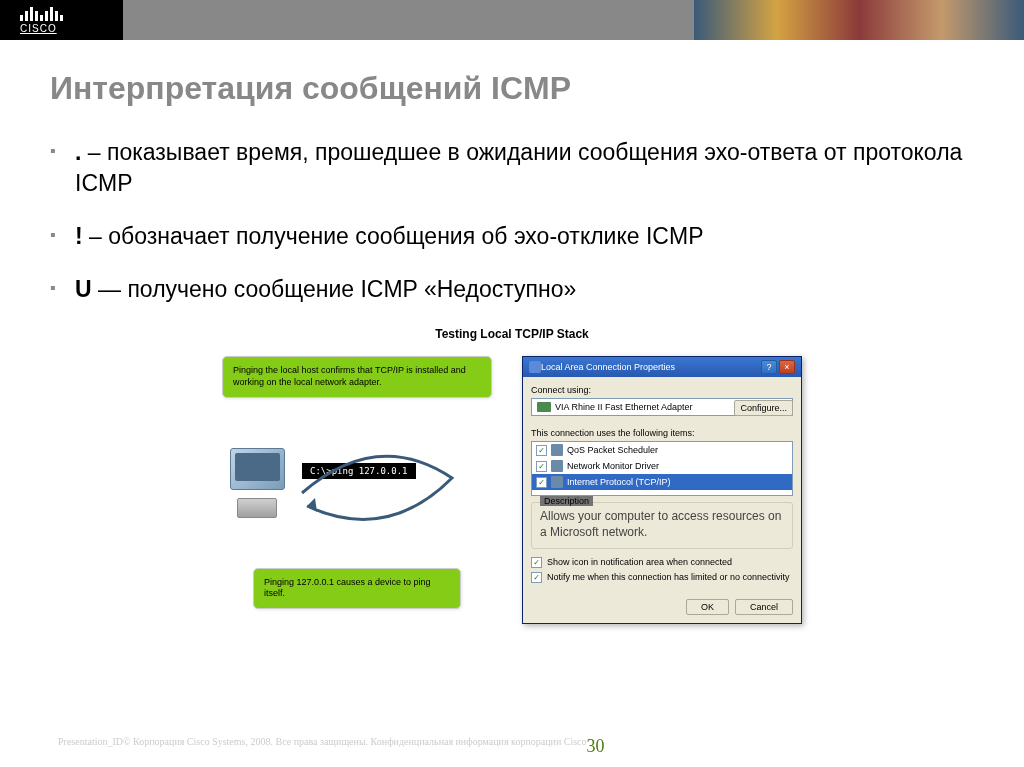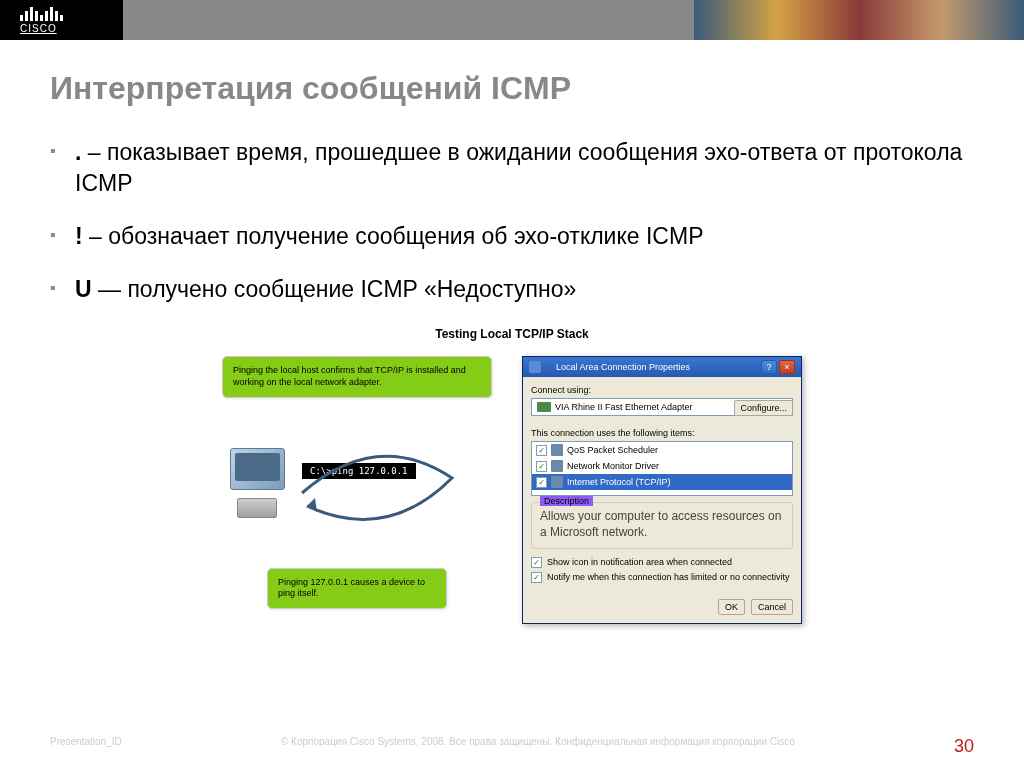--- a/index.html
+++ b/index.html
@@ -29,34 +29,34 @@
     .bullet-list li { color: #000; font-size: 23px; line-height: 1.35; margin-bottom: 22px; padding-left: 25px; position: relative; }
     .bullet-list li::before { content: "▪"; color: #888; position: absolute; left: 0; font-size: 16px; top: 3px; }
     .bullet-list li .marker { font-weight: bold; }
     
     .diagram-area { margin-top: 15px; display: flex; justify-content: center; align-items: flex-start; gap: 30px; }
     .diagram-title { font-size: 12px; font-weight: bold; text-align: center; width: 100%; margin-bottom: 12px; }
     .diagram-left { width: 270px; position: relative; }
     
     .callout-box { background: #84cc16; border: 1px solid #ccc; border-radius: 5px; padding: 8px 10px; font-size: 9px; line-height: 1.3; box-shadow: 1px 1px 3px rgba(0,0,0,0.1); }
     .callout-box.top { margin-bottom: 25px; }
-    .callout-box.bottom { margin-top: 25px; width: 180px; margin-left: auto; margin-right: auto; }
+    .callout-box.bottom { margin-top: 25px; width: 208px; margin-left: auto; margin-right: auto; }
     
     .pc-area { position: relative; height: 120px; display: flex; align-items: center; }
     .pc-icon { width: 70px; height: 70px; position: relative; }
     .pc-monitor { width: 55px; height: 42px; background: linear-gradient(135deg, #c0d4e8, #7a9cb8); border: 1px solid #5a7a98; border-radius: 3px; position: absolute; top: 0; left: 8px; }
     .pc-monitor::after { content: ""; position: absolute; top: 4px; left: 4px; right: 4px; bottom: 8px; background: #4a6a88; border-radius: 2px; }
     .pc-base { width: 40px; height: 20px; background: linear-gradient(#d0d0d0, #a0a0a0); border: 1px solid #888; position: absolute; bottom: 0; left: 15px; border-radius: 2px; }
     
     .ping-label { background: #000; color: #fff; font-size: 9px; font-family: monospace; padding: 3px 8px; position: absolute; left: 80px; top: 40px; }
     .arc-arrow { position: absolute; left: 75px; top: 15px; width: 160px; height: 90px; }
     
     .dialog { width: 280px; background: #ece9d8; border: 1px solid #0a246a; box-shadow: 2px 2px 6px rgba(0,0,0,0.3); font-size: 9px; }
     .dialog-titlebar { background: linear-gradient(#3b77d1, #2759b0); color: #fff; padding: 3px 6px; display: flex; justify-content: space-between; align-items: center; height: 20px; }
-    .dialog-title-text { display: flex; align-items: center; gap: 15px; }
+    .dialog-title-text { display: flex; align-items: center; gap: 0; }
     .title-icon { width: 12px; height: 12px; background: #5a8ad8; border-radius: 2px; }
     .window-btns { display: flex; gap: 2px; }
     .window-btn { width: 16px; height: 14px; background: linear-gradient(#d86a4a, #c04020); border: 1px solid #a03010; border-radius: 2px; color: #fff; font-size: 9px; display: flex; align-items: center; justify-content: center; }
     .window-btn.help { background: linear-gradient(#4a8ad8, #3070c0); border-color: #2060a0; }
     
     .dialog-body { padding: 8px; }
     .tabs { display: flex; border-bottom: 1px solid #aca899; margin-bottom: 8px; }
     .tab { padding: 3px 10px; background: #ece9d8; border: 1px solid #aca899; border-bottom: none; font-size: 9px; margin-right: -1px; border-radius: 3px 3px 0 0; }
     .tab.active { background: #fcfcfe; position: relative; top: 1px; }
     .tab.inactive { background: #e0ddd0; }
@@ -66,31 +66,31 @@
     .nic-icon { width: 14px; height: 10px; background: #4a8a4a; border-radius: 1px; }
     .configure-btn { float: right; padding: 2px 10px; font-size: 9px; background: #ece9d8; border: 1px solid #aca899; border-radius: 2px; margin-top: -24px; }
     
     .items-box { background: #fff; border: 1px solid #7f9db9; height: 55px; overflow: hidden; margin-bottom: 6px; }
     .item-row { display: flex; align-items: center; gap: 4px; padding: 2px 4px; font-size: 9px; }
     .checkbox { width: 11px; height: 11px; border: 1px solid #7f9db9; background: #fff; display: flex; align-items: center; justify-content: center; font-size: 8px; color: #2a6a2a; }
     .item-icon { width: 12px; height: 12px; background: #6a8aaa; border-radius: 1px; }
     
     .btn-row { display: flex; gap: 5px; margin-bottom: 8px; }
     .dlg-btn { flex: 1; padding: 2px 5px; font-size: 9px; background: #ece9d8; border: 1px solid #aca899; border-radius: 2px; text-align: right; }
-    .dlg-btn.short { flex: 0 0 auto; padding: 2px 6px; }
+    .dlg-btn.short { flex: 0 0 auto; padding: 2px 14px; }
     
     .desc-group { border: 1px solid #d0cdb8; border-radius: 3px; padding: 6px 8px 8px; margin-bottom: 8px; position: relative; }
-    .desc-group-title { position: absolute; top: -7px; left: 8px; background: #8b5cf6; padding: 0 4px; font-size: 9px; }
+    .desc-group-title { position: absolute; top: -7px; left: 8px; background: #737373; padding: 0 4px; font-size: 9px; }
     .desc-text { font-size: 12px; line-height: 1.3; color: #444; }
     
     .check-row { display: flex; align-items: flex-start; gap: 5px; font-size: 9px; margin-bottom: 4px; }
     .ok-row { display: flex; justify-content: flex-end; gap: 6px; padding: 4px 8px 8px; }
     
-    .footer { position: absolute; bottom: 10px; left: 0; right: 0; display: flex; justify-content: space-between; padding: 0 50px; font-size: 10px; color: #ccc; }
-    .slide-num { font-size: 18px; color: #b91c1c; }
+    .footer { position: absolute; bottom: 10px; left: 8px; right: 0; display: flex; padding: 0 50px; font-size: 10px; color: #ccc; font-family: Liberation Serif, serif; }
+    .slide-num { font-size: 18px; color: #4d7c0f; }
   </style>
 </head>
 <body>
 
 <div class="top-banner">
   <div class="cisco-logo">
     <div class="cisco-logo-bars">
       <span></span>
         <span></span>
         <span></span>

